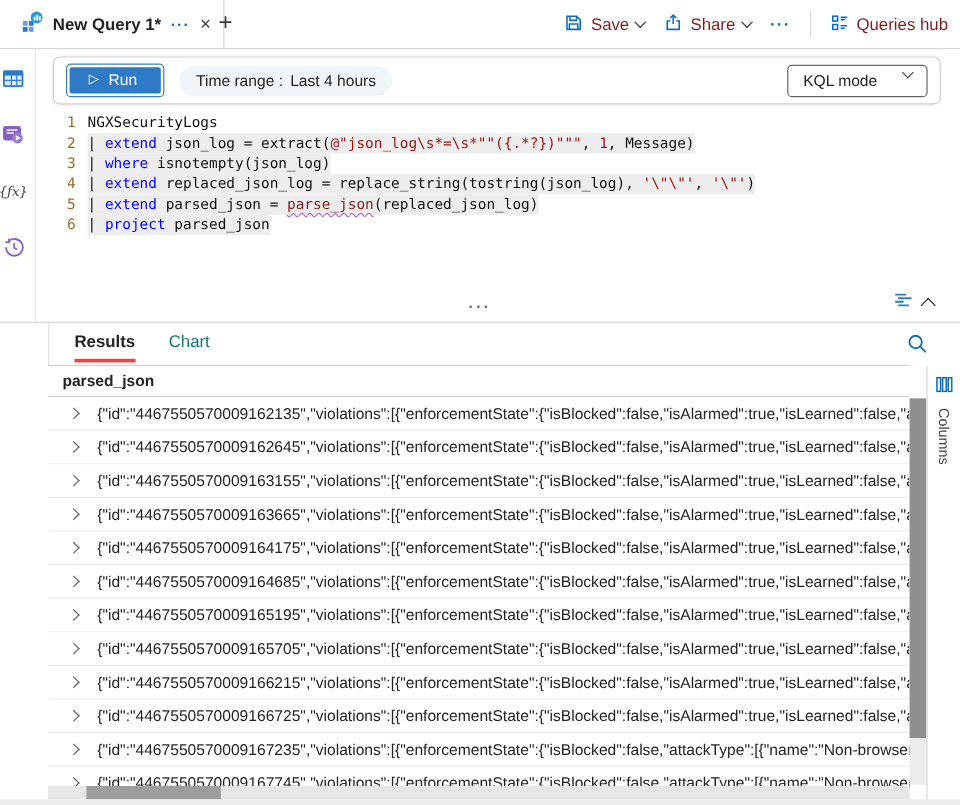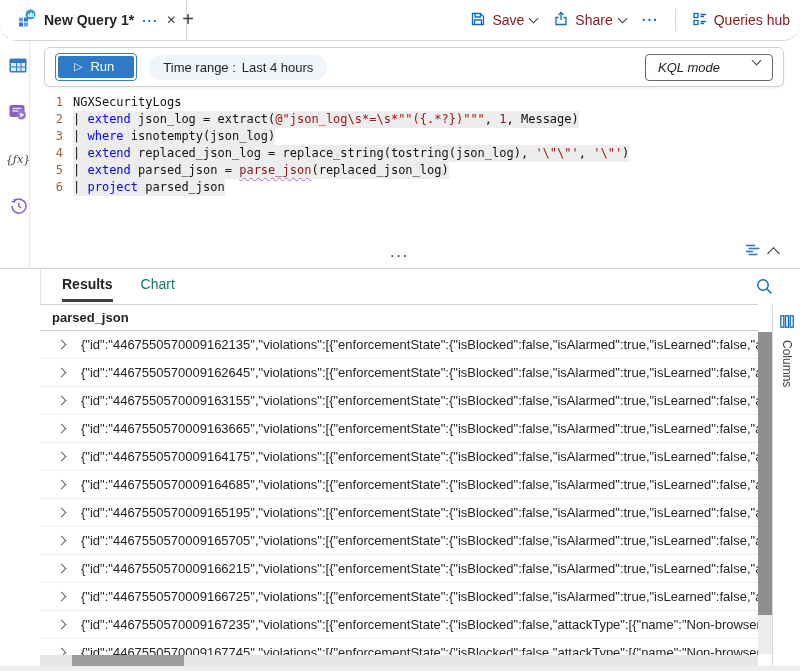--- a/index.html
+++ b/index.html
@@ -1,54 +1,54 @@
 <!DOCTYPE html>
 <html><head>
 <meta charset="utf-8">
 <style>
   html,body{margin:0;padding:0;background:#fff;}
   .screen{position:relative;width:800px;height:671px;background:#fff;overflow:hidden;
           font-family:"Liberation Sans",sans-serif;color:#242424;}
 
   
   .topbar{position:absolute;left:0;top:0;width:800px;height:40px;background:#fff;
-          border-bottom:1px solid #d6d6d6;border-radius:17px;}
+          border-bottom:1px solid #d6d6d6;}
   .doc-tab{position:absolute;left:8px;top:0;height:40px;display:flex;align-items:center;
            padding:0 10px;border-right:1px solid #dcdcdc;background:#fff;}
   .doc-tab .title{font-size:14px;font-weight:bold;margin:0 8px;white-space:nowrap;}
   .tab-more{color:#0f6cbd;font-weight:bold;font-size:13px;letter-spacing:1px;margin-right:8px;cursor:pointer;}
   .tab-close{color:#484644;font-size:12px;cursor:pointer;}
   .new-tab{position:absolute;left:176px;top:7px;font-size:20px;font-weight:400;color:#3b3a39;
            width:24px;height:24px;display:flex;align-items:center;justify-content:center;cursor:pointer;}
   .topbar-right{position:absolute;right:10px;top:0;height:40px;display:flex;align-items:center;gap:16px;}
   .tb-btn{display:flex;align-items:center;gap:6px;font-size:14px;color:#7f1d1d;cursor:pointer;}
   .chev{display:inline-block;width:6px;height:6px;border-right:1.5px solid #424242;
         border-bottom:1.5px solid #424242;transform:rotate(45deg);margin-top:-3px;}
   .tb-more{color:#0f6cbd;font-weight:bold;letter-spacing:1px;font-size:14px;cursor:pointer;}
   .tb-divider{width:1px;height:22px;background:#d6d6d6;}
 
   
   .rail{position:absolute;left:0;top:41px;width:30px;height:227px;border-right:1px solid #e8e8e8;
-        display:flex;flex-direction:column;align-items:flex-end;padding-top:14px;gap:27px;box-sizing:border-box;}
+        display:flex;flex-direction:column;align-items:flex-start;padding-top:14px;gap:27px;box-sizing:border-box;}
   .rail-item{width:22px;height:20px;display:flex;align-items:center;justify-content:center;cursor:pointer;}
   .fx-glyph{font-size:11px;color:#3b3a39;font-family:"DejaVu Serif",serif;font-style:italic;}
 
   
   .toolbar-card{position:absolute;left:44px;top:47px;width:740px;height:40px;background:#fff;
                 border:1px solid #d1d1d1;border-radius:6px;box-shadow:0 1px 3px rgba(0,0,0,.07);
                 display:flex;align-items:center;gap:12px;padding:0 10px;box-sizing:border-box;}
   .run-btn{border:1px solid #3a7fc2;border-radius:4px;padding:2px;cursor:pointer;background:#fff;}
   .run-inner{background:#2e7ac6;color:#fff;border-radius:2px;padding:3px 20px 4px 16px;font-size:13px;
              display:flex;align-items:center;gap:8px;}
   .run-play{font-size:11px;line-height:1;}
   .pill{background:#f0f5fa;border-radius:14px;padding:5px 14px;font-size:13px;display:flex;gap:6px;
         align-items:flex-start;cursor:pointer;white-space:nowrap;}
   .pill .v{font-weight:normal;}
   .mode-select{margin-left:auto;border:1px solid #666;border-radius:4px;padding:5px 12px;font-size:13px;
-               display:flex;gap:33px;cursor:pointer;background:#fff;font-style:italic;}
+               display:flex;gap:22px;cursor:pointer;background:#fff;}
 
   
   .editor{position:absolute;left:31px;top:94px;width:769px;height:146px;
           font-family:"DejaVu Sans Mono",monospace;font-size:12px;line-height:17px;}
   .ed-line{display:flex;height:17px;white-space:pre;}
   .ed-num{width:32px;text-align:right;padding-right:10px;color:#a5652b;flex:none;}
   .ed-code{color:#111;}
   .ed-code.hl{background:#ededed;}
   .tok-kw{color:#0000ff;}
   .tok-str{color:#a31515;}
@@ -61,21 +61,21 @@
   .chev-up{display:inline-block;width:8px;height:8px;border-right:1.8px solid #242424;
            border-bottom:1.8px solid #242424;transform:rotate(-135deg);margin-top:4px;cursor:pointer;}
   .splitter-dots{position:absolute;left:0;top:251px;width:800px;text-align:center;color:#616161;
                  font-size:13px;font-weight:bold;letter-spacing:2px;line-height:10px;cursor:row-resize;}
 
   
   .results-sep{position:absolute;left:0;top:268px;width:800px;height:1px;background:#d6d6d6;}
   .grid-leftline{position:absolute;left:40px;top:268px;width:1px;height:387px;background:#e3e3e3;}
   .results-tabs{position:absolute;left:62px;top:276px;display:flex;gap:28px;}
   .rtab{font-size:14px;color:#0f766e;padding-bottom:7px;cursor:pointer;}
-  .rtab.active{font-weight:bold;color:#242424;border-bottom:3px solid #404040;}
+  .rtab.active{font-weight:bold;color:#242424;border-bottom:3px solid #ef4444;}
   .search-btn{position:absolute;right:26px;top:277px;cursor:pointer;}
 
   .grid-header{position:absolute;left:40px;top:304px;width:718px;height:27px;background:#fff;
                border-top:1px solid #d1d1d1;border-bottom:1px solid #d1d1d1;box-sizing:border-box;
                display:flex;align-items:center;}
   .grid-header .col{font-size:13px;font-weight:bold;padding-left:12px;}
   .results-rows{position:absolute;left:40px;top:331px;width:718px;}
   .grid-row{height:27px;border-bottom:1px solid #ececec;display:flex;align-items:center;
             background:#fff;overflow:hidden;cursor:pointer;}
   .row-chev{flex:none;display:inline-block;width:6px;height:6px;border-right:1.4px solid #5f5f5f;

